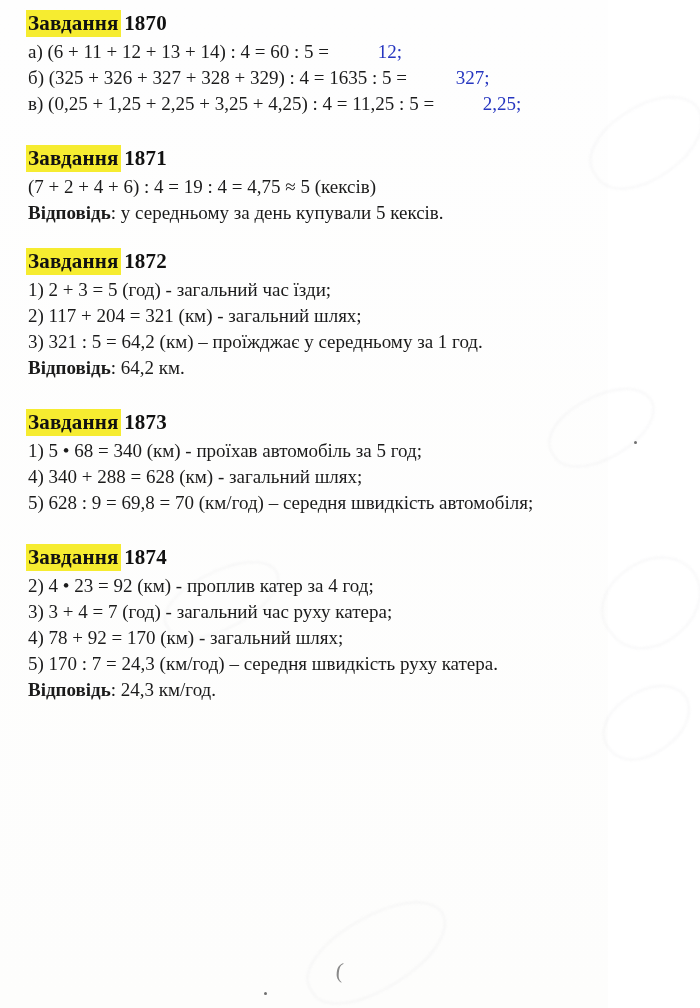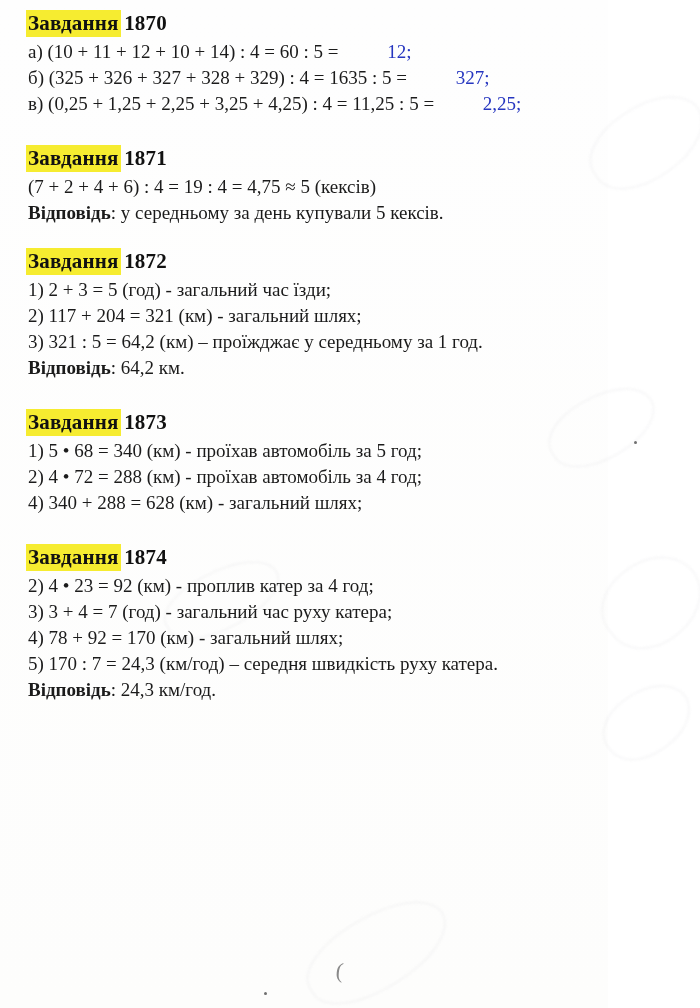--- a/index.html
+++ b/index.html
@@ -73,21 +73,21 @@
   .speck2 { left: 634px; top: 441px; }
 </style>
 </head>
 <body>
 
 <div class="page">
   <div class="content">
 
     <div class="section gap-lg">
       <h2 class="task-header"><span class="hl">Завдання</span> <span>1870</span></h2>
-      <p class="line"><span>а) (10 + 11 + 12 + 10 + 14) : 4 = 60 : 5 = </span><span class="blue">12;</span></p>
+      <p class="line"><span>а) (6 + 11 + 12 + 13 + 14) : 4 = 60 : 5 = </span><span class="blue">12;</span></p>
       <p class="line"><span>б) (325 + 326 + 327 + 328 + 329) : 4 = 1635 : 5 = </span><span class="blue">327;</span></p>
       <p class="line"><span>в) (0,25 + 1,25 + 2,25 + 3,25 + 4,25) : 4 = 11,25 : 5 = </span><span class="blue">2,25;</span></p>
     </div>
 
     <div class="section">
       <h2 class="task-header"><span class="hl">Завдання</span> <span>1871</span></h2>
       <p class="line">(7 + 2 + 4 + 6) : 4 = 19 : 4 = 4,75 ≈ 5 (кексів)</p>
       <p class="line"><b>Відповідь</b><span>: у середньому за день купували 5 кексів.</span></p>
     </div>
 
@@ -95,22 +95,22 @@
       <h2 class="task-header"><span class="hl">Завдання</span> <span>1872</span></h2>
       <p class="line">1) 2 + 3 = 5 (год) - загальний час їзди;</p>
       <p class="line">2) 117 + 204 = 321 (км) - загальний шлях;</p>
       <p class="line">3) 321 : 5 = 64,2 (км) – проїжджає у середньому за 1 год.</p>
       <p class="line"><b>Відповідь</b><span>: 64,2 км.</span></p>
     </div>
 
     <div class="section gap-lg">
       <h2 class="task-header"><span class="hl">Завдання</span> <span>1873</span></h2>
       <p class="line">1) 5 • 68 = 340 (км) - проїхав автомобіль за 5 год;</p>
-      <p class="line">2) 4 • 72 = 288 (км) - проїхав автомобіль за 4 год;</p>
       <p class="line">4) 340 + 288 = 628 (км) - загальний шлях;</p>
+      <p class="line">5) 628 : 9 = 69,8 = 70 (км/год) – середня швидкість автомобіля;</p>
     </div>
 
     <div class="section">
       <h2 class="task-header"><span class="hl">Завдання</span> <span>1874</span></h2>
       <p class="line">2) 4 • 23 = 92 (км) - проплив катер за 4 год;</p>
       <p class="line">3) 3 + 4 = 7 (год) - загальний час руху катера;</p>
       <p class="line">4) 78 + 92 = 170 (км) - загальний шлях;</p>
       <p class="line">5) 170 : 7 = 24,3 (км/год) – середня швидкість руху катера.</p>
       <p class="line"><b>Відповідь</b><span>: 24,3 км/год.</span></p>
     </div>

